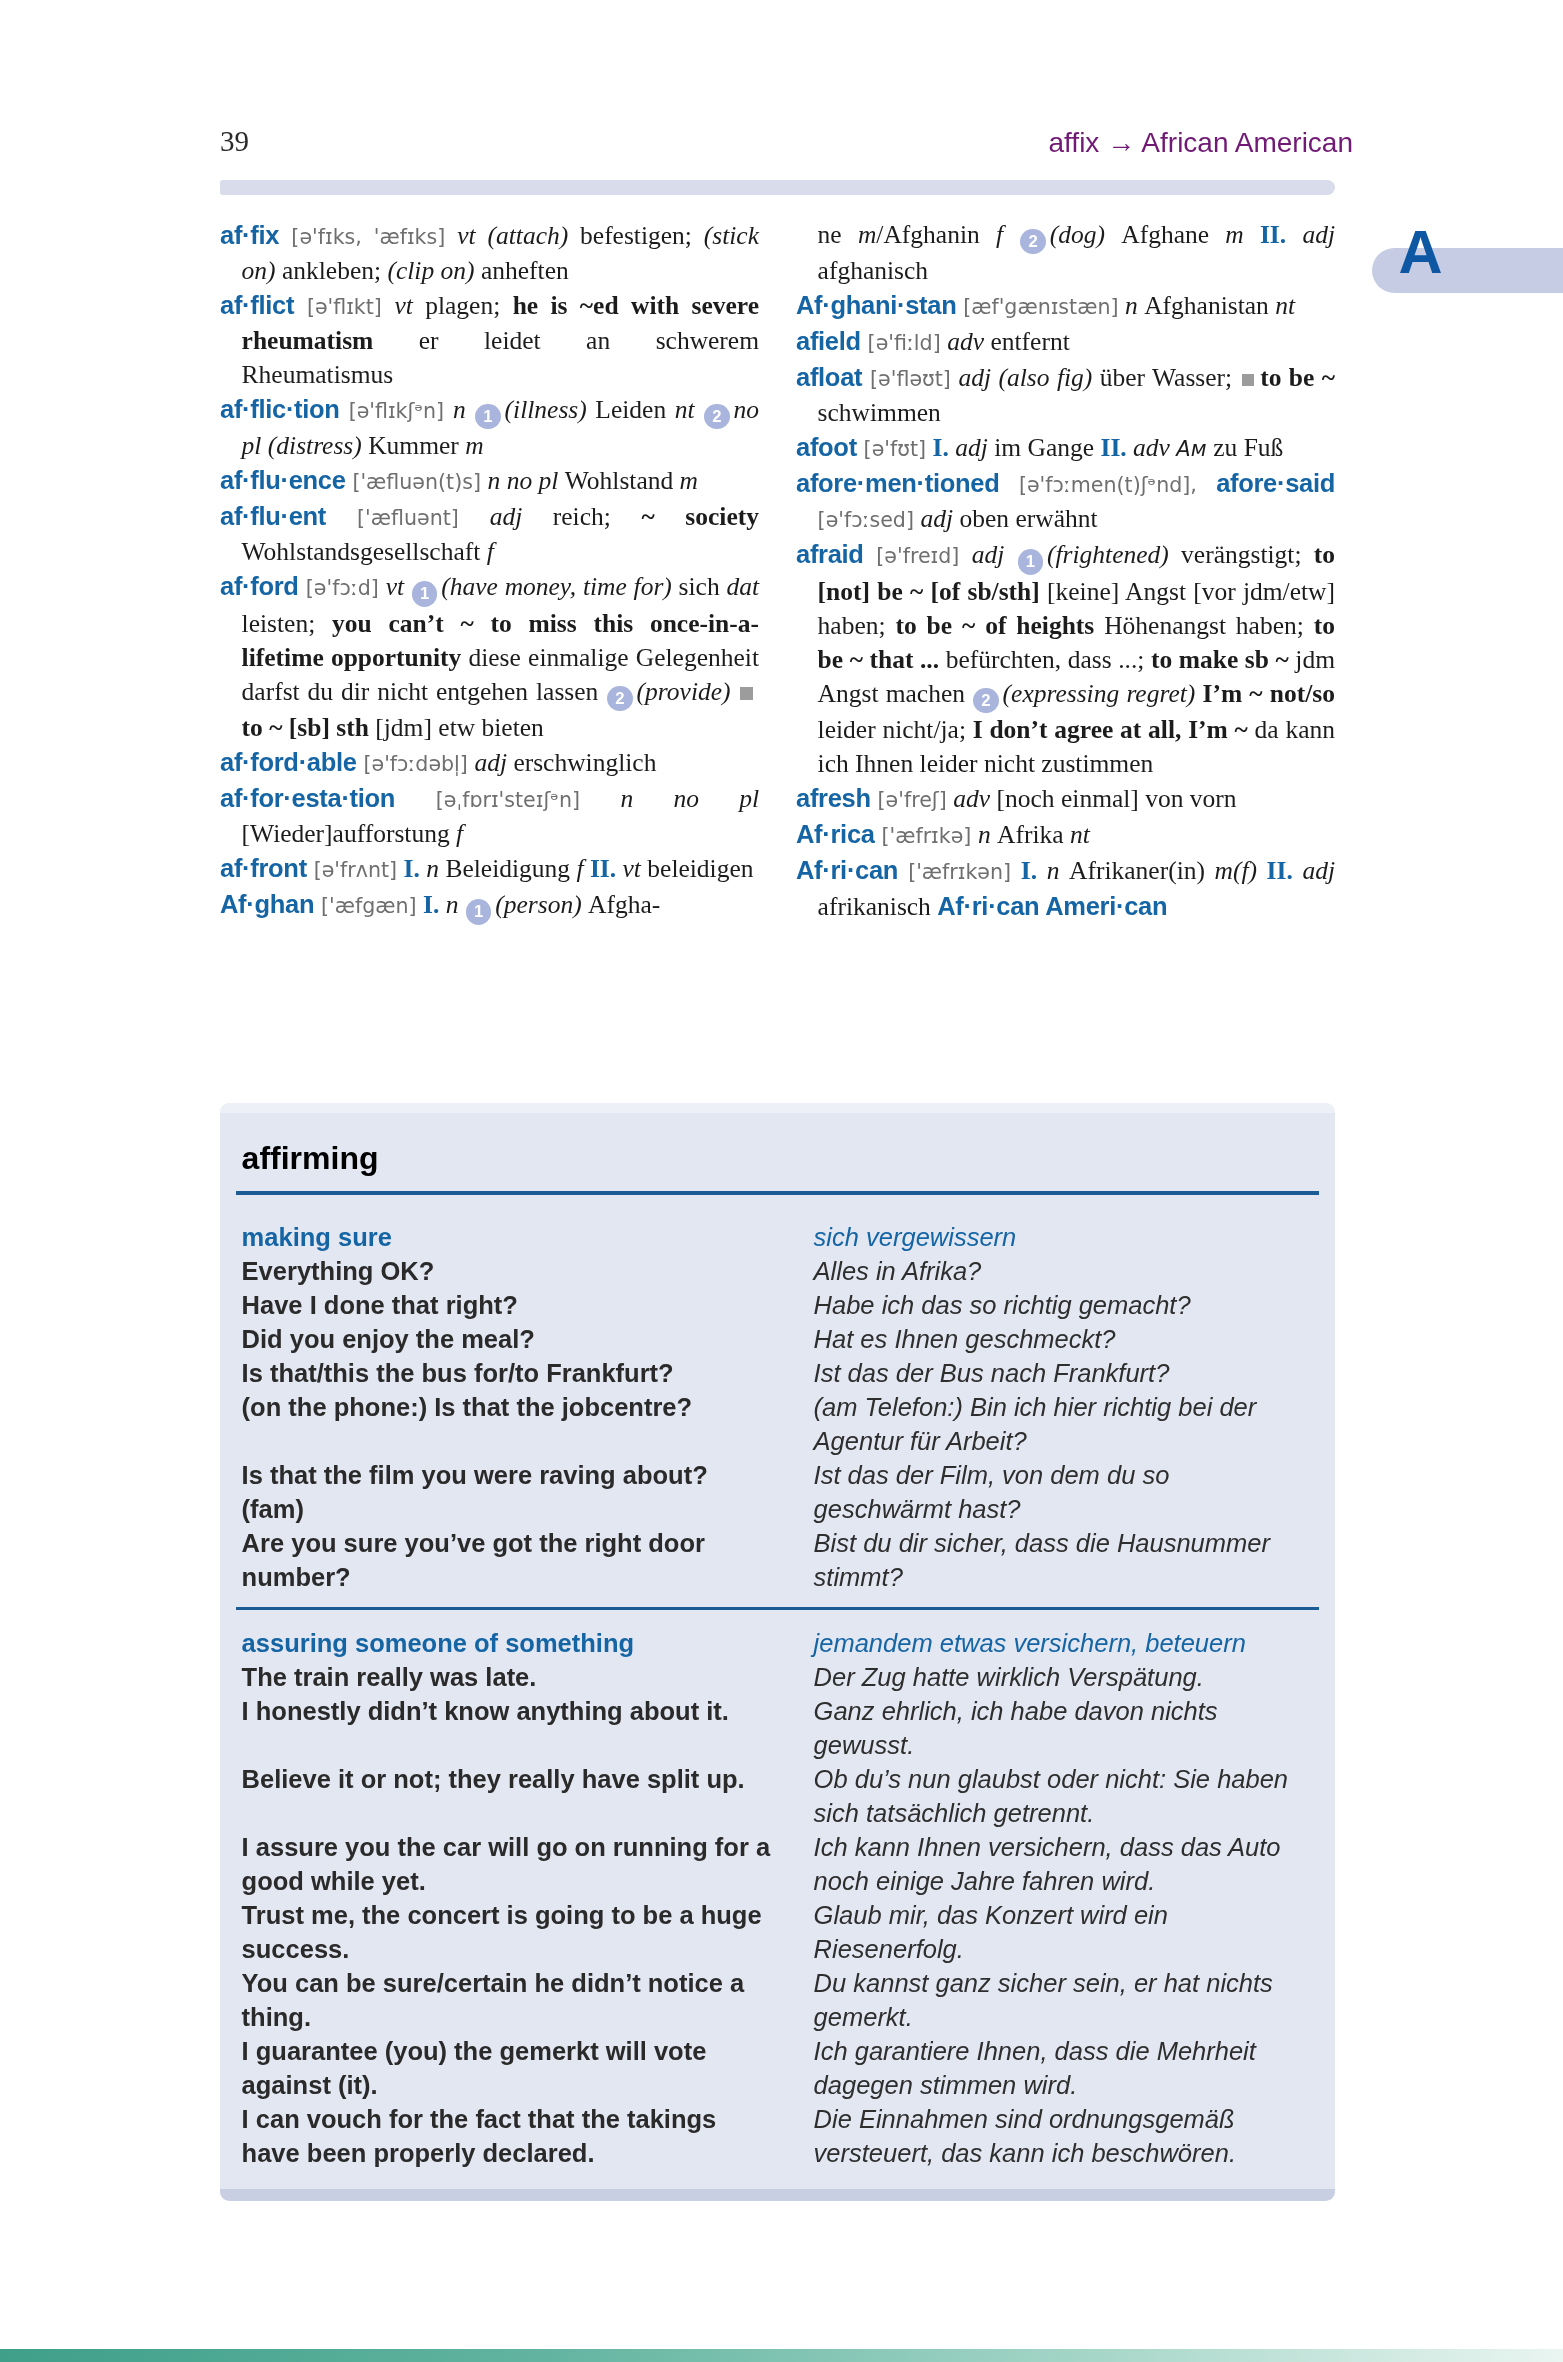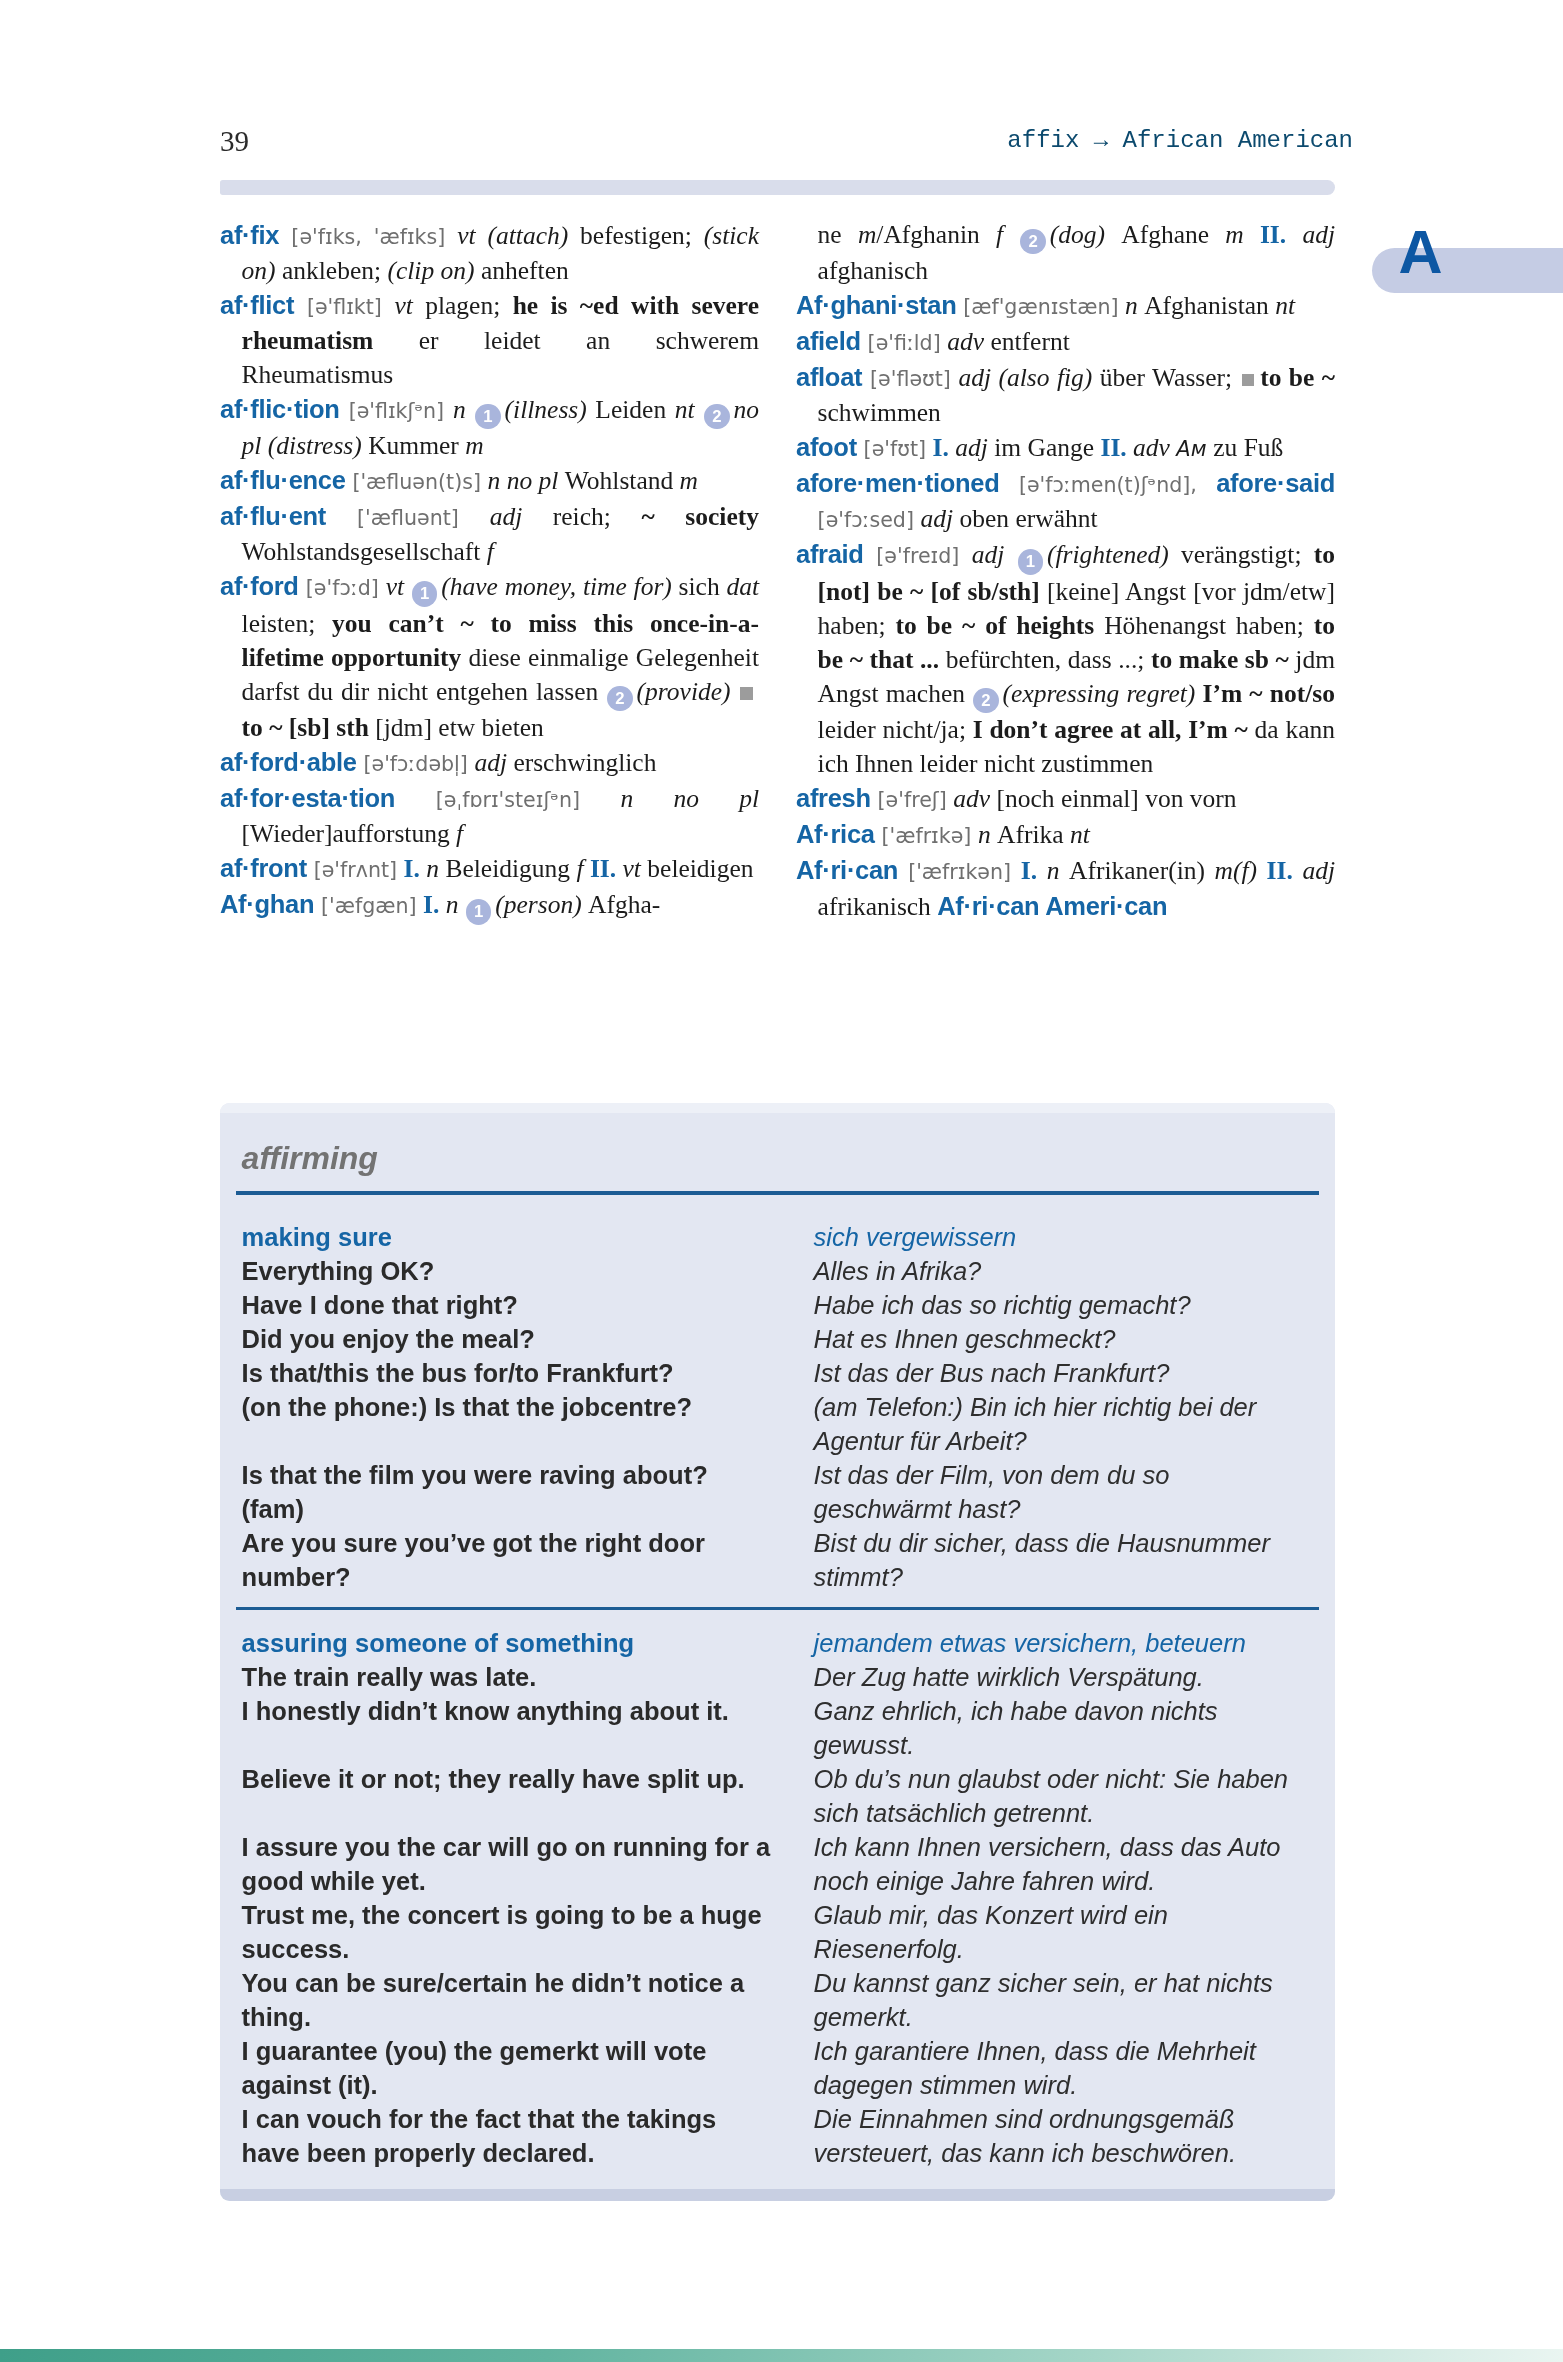--- a/index.html
+++ b/index.html
@@ -1,22 +1,22 @@
 <!DOCTYPE html>
 <html><head>
 <meta charset="utf-8">
 <style>
   html,body{margin:0;padding:0;background:#ffffff;}
   .page{position:relative;width:1563px;height:2362px;background:#ffffff;overflow:hidden;
         font-family:"Liberation Serif",serif;color:#1c1c1c;padding-left:18px;}
 
   
   .page-number{position:absolute;left:220px;top:125px;font-size:29px;color:#2b2b2b;}
-  .header-title{position:absolute;right:228px;top:127px;font-family:Liberation Mono, monospace;
-                font-size:24px;color:#0c4a6e;}
+  .header-title{position:absolute;right:228px;top:127px;font-family:Liberation Sans, sans-serif;
+                font-size:28px;color:#701a75;}
   .header-bar{position:absolute;left:220px;top:180px;width:1115px;height:14.7px;
               background:#d9ddeb;border-radius:2.9px 7.8px 7.8px 2.9px;}
   .letter-tab{position:absolute;left:1372px;top:248px;width:191px;height:45px;
               background:#c5cce4;border-radius:22.5px 0 0 22.5px;}
   .letter-tab .letter{position:absolute;left:26.5px;top:-26.5px;line-height:1;
               font-family:"Liberation Sans",sans-serif;font-weight:bold;font-size:61px;color:#0d57a3;}
 
   
   .dict-columns{position:absolute;left:220px;top:218px;width:1115px;display:flex;gap:37px;}
   .col{width:539px;font-size:25.5px;line-height:34px;text-align:justify;}
@@ -34,21 +34,21 @@
   .sq{display:inline-block;width:12.7px;height:12.7px;background:#9c9c9c;margin:0 5.9px 0 2px;text-indent:0;}
 
   
   .phrasebox{position:absolute;left:220px;top:1103px;width:1115px;height:1098px;
              background:#e3e7f2;border-radius:9.8px;}
   .phrasebox::before{content:"";position:absolute;left:0;right:0;top:0;height:9.8px;
              background:#edf0f7;border-radius:9.8px 9.8px 0 0;}
   .phrasebox::after{content:"";position:absolute;left:0;right:0;bottom:0;height:11.8px;
              background:#c8cfe2;border-radius:0 0 9.8px 9.8px;}
   .pb-title{margin:37px 0 0 21.6px;font-family:"Liberation Sans",sans-serif;font-weight:bold;
-            font-size:32px;color:#737373;position:relative;font-style:italic;}
+            font-size:32px;color:#000000;position:relative;}
   .pb-rule{margin:13.7px 15.7px 0 15.7px;height:3.9px;background:#1c5c94;position:relative;}
   .pb-body{padding:25.5px 23.5px 0 21.6px;font-family:"Liberation Sans",sans-serif;
            font-size:25.5px;line-height:34px;color:#262626;position:relative;}
   .pb-row{display:grid;grid-template-columns:534px 1fr;column-gap:23.5px;gap:38px;}
   .pb-en{font-weight:bold;color:#2a2a2a;}
   .pb-de{font-style:italic;color:#2e2e2e;}
   .pb-en-head{color:#1565a5;}
   .pb-de-head{color:#1565a5;font-style:italic;}
   .pb-divider{height:2.9px;background:#1c5c94;margin:12.7px -7.8px 16.7px -5.9px;}
   .s-p{}

